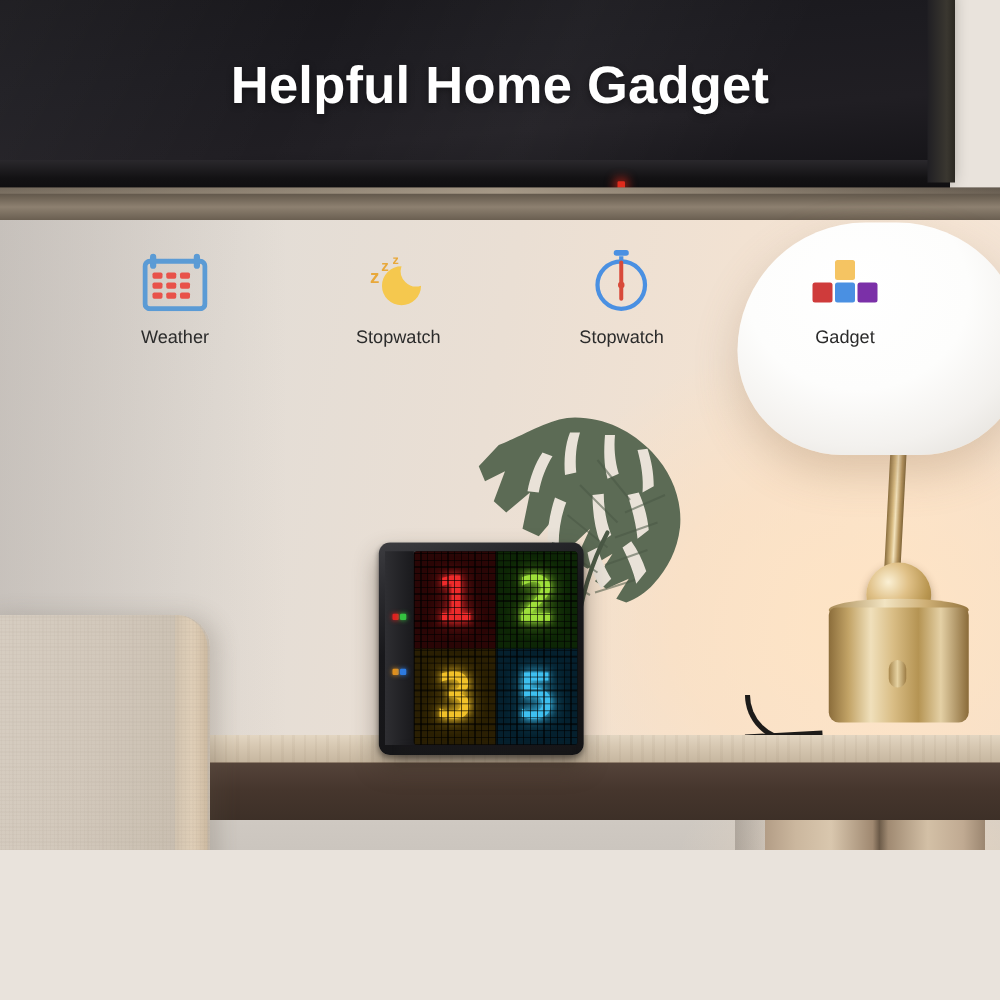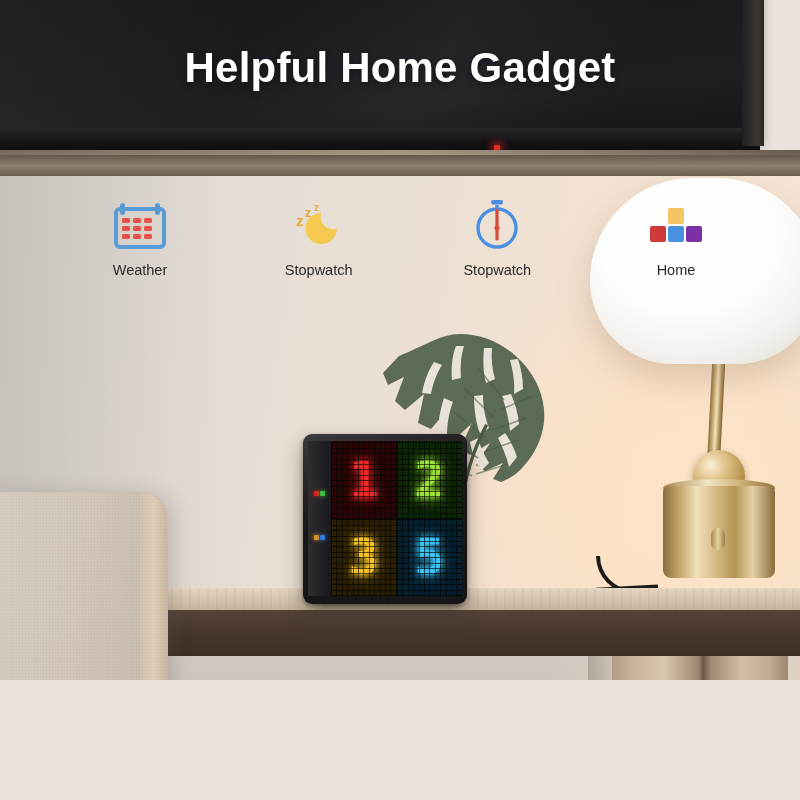--- a/index.html
+++ b/index.html
@@ -305,21 +305,21 @@
 
     <div class="feature">
       <div class="glyph">
         <svg width="56" height="48" viewBox="0 0 56 48">
           <rect x="20" y="7" width="16" height="16" rx="2" fill="#f5c462"></rect>
           <rect x="2" y="25" width="16" height="16" rx="2" fill="#cf3b3b"></rect>
           <rect x="20" y="25" width="16" height="16" rx="2" fill="#4a90e2"></rect>
           <rect x="38" y="25" width="16" height="16" rx="2" fill="#7b30a8"></rect>
         </svg>
       </div>
-      <div class="flabel">Home</div>
+      <div class="flabel">Gadget</div>
     </div>
 
   </div>
 
   <div class="leaf-wrap">
     <svg width="220" height="192" viewBox="0 0 220 192">
       <g fill="#5c6b55">
         <path d="M108 8c24 0 46 11 62 28 16 17 24 39 22 60-2 18-10 33-21 45-6 7-14 12-22 15l-8-3 10-16-18 8-9-6 14-22-20 12-10-6 12-26-19 18-12-5 8-28-18 21-13-6 6-29-19 16-10-9 9-24-16 8-5-12 16-17C72 20 89 8 108 8z"></path>
       </g>
       <g fill="#e9e2d8">

